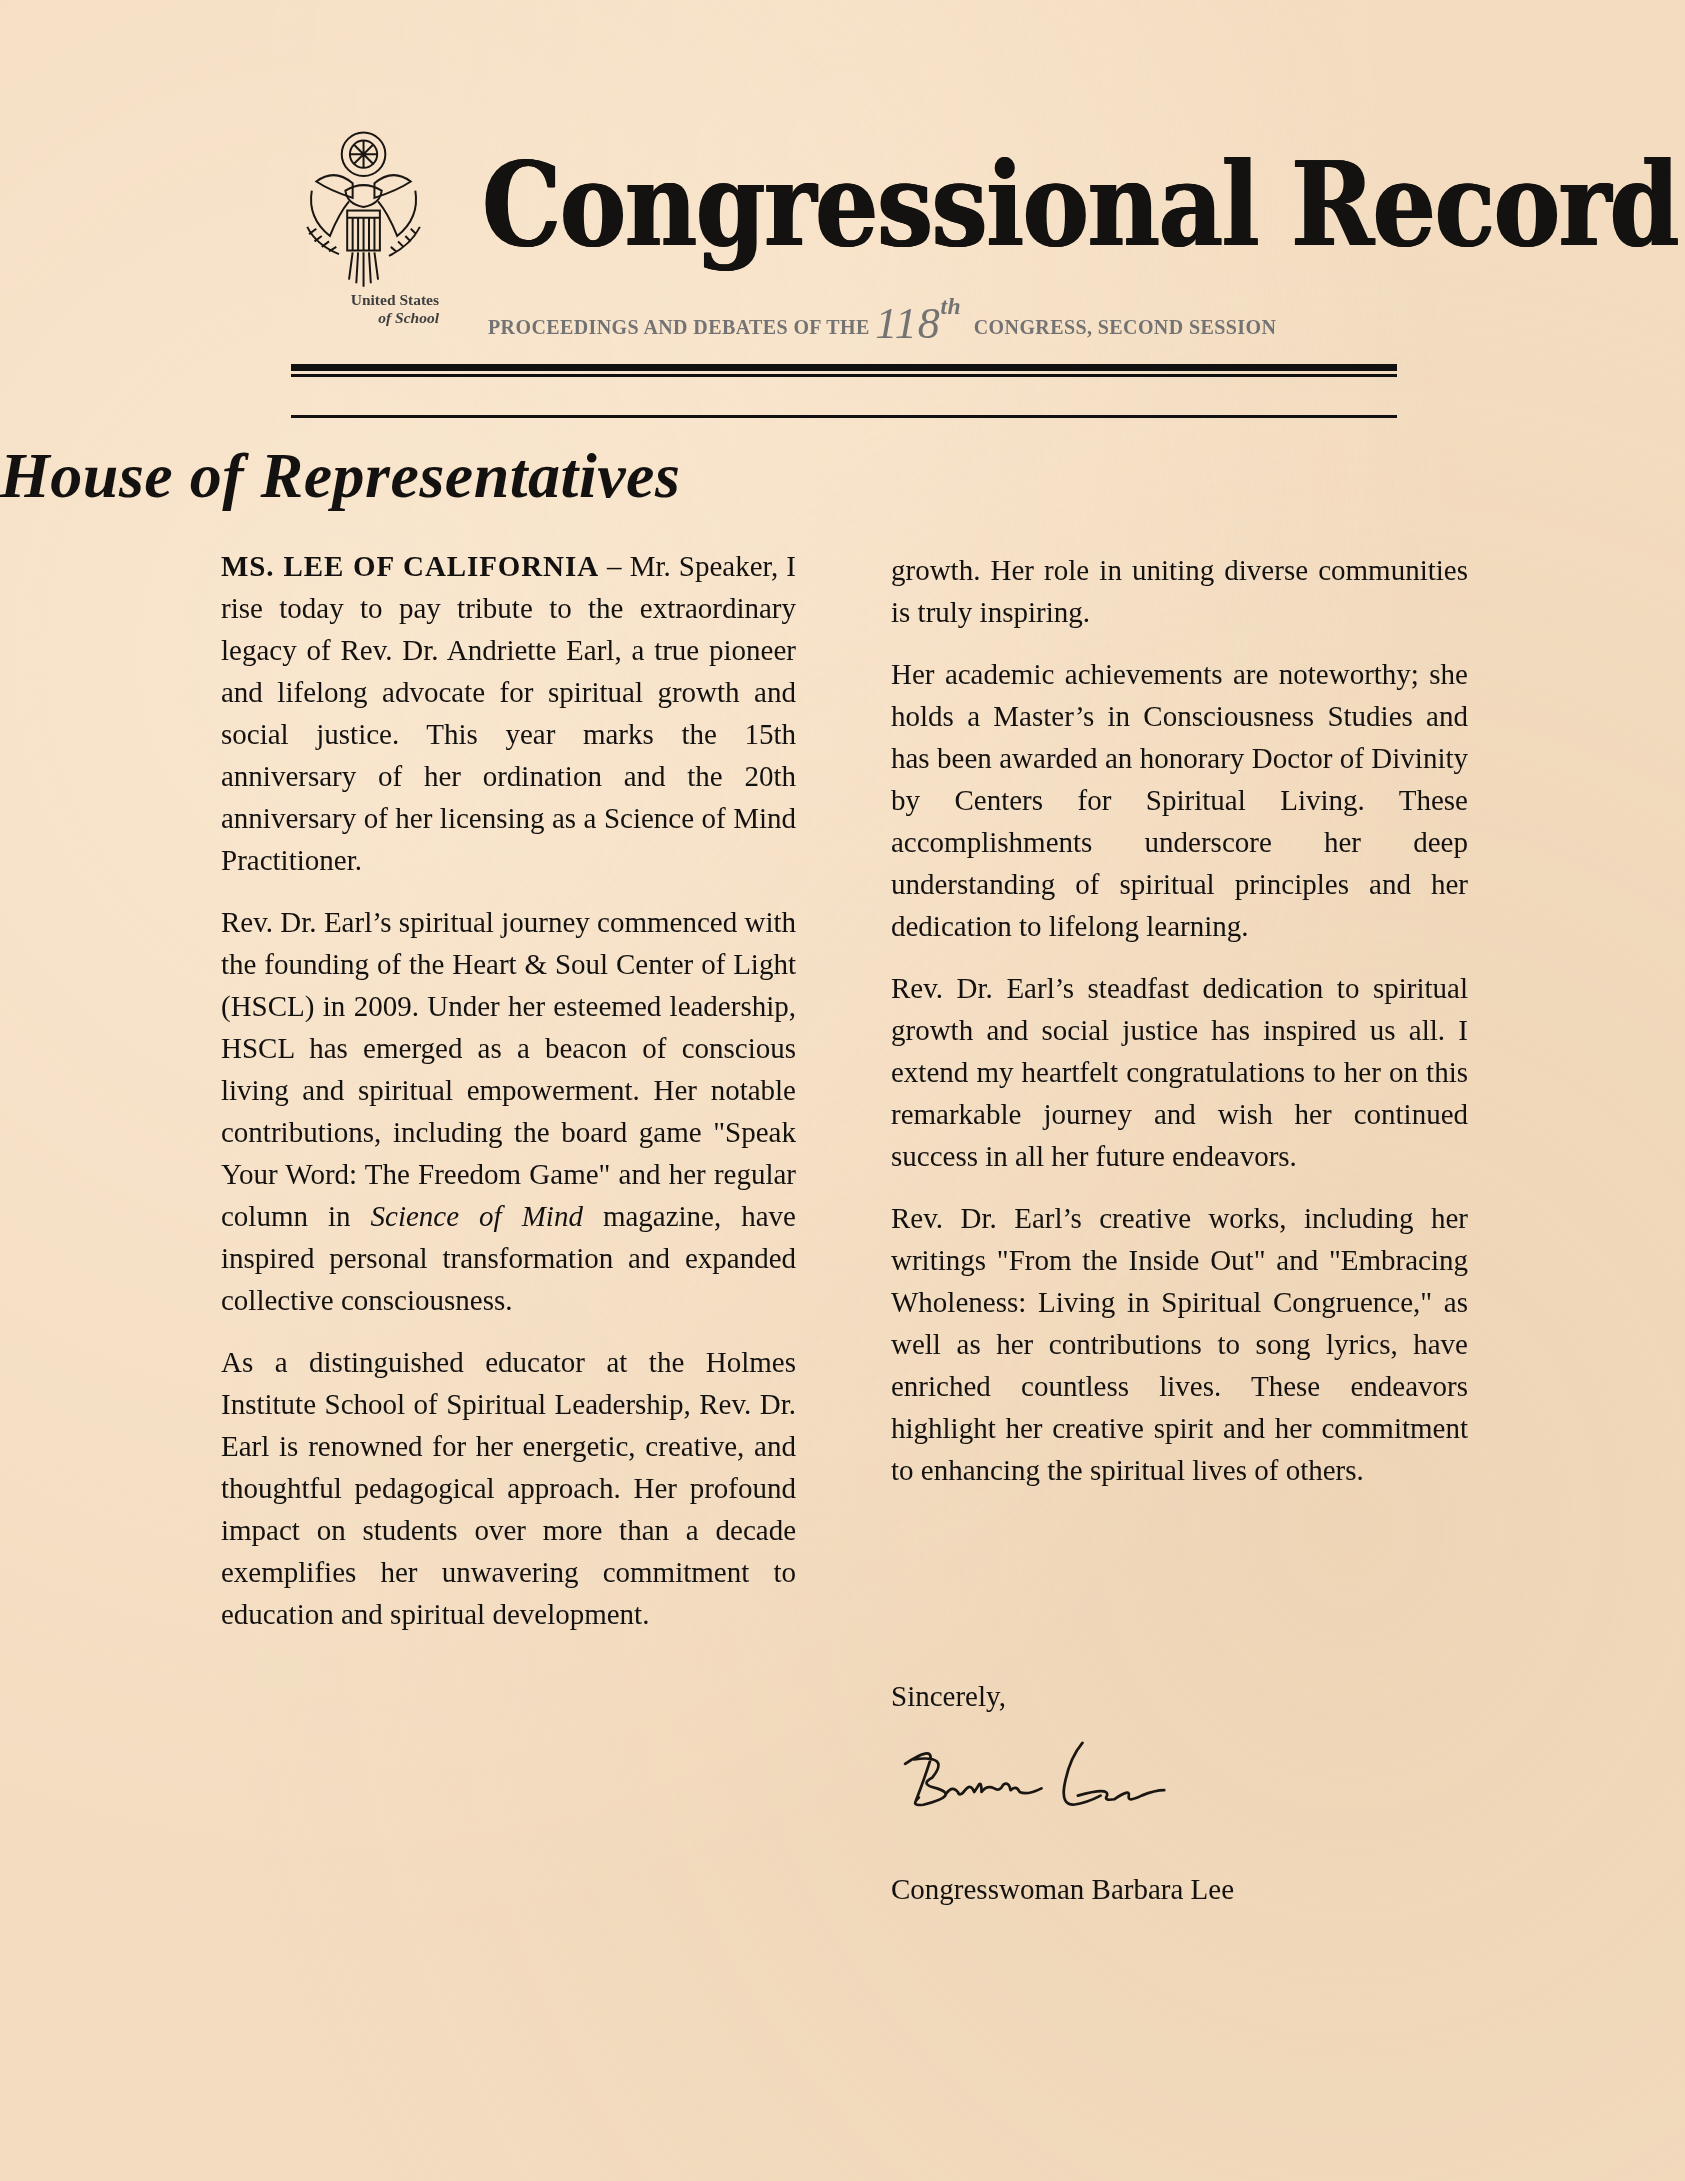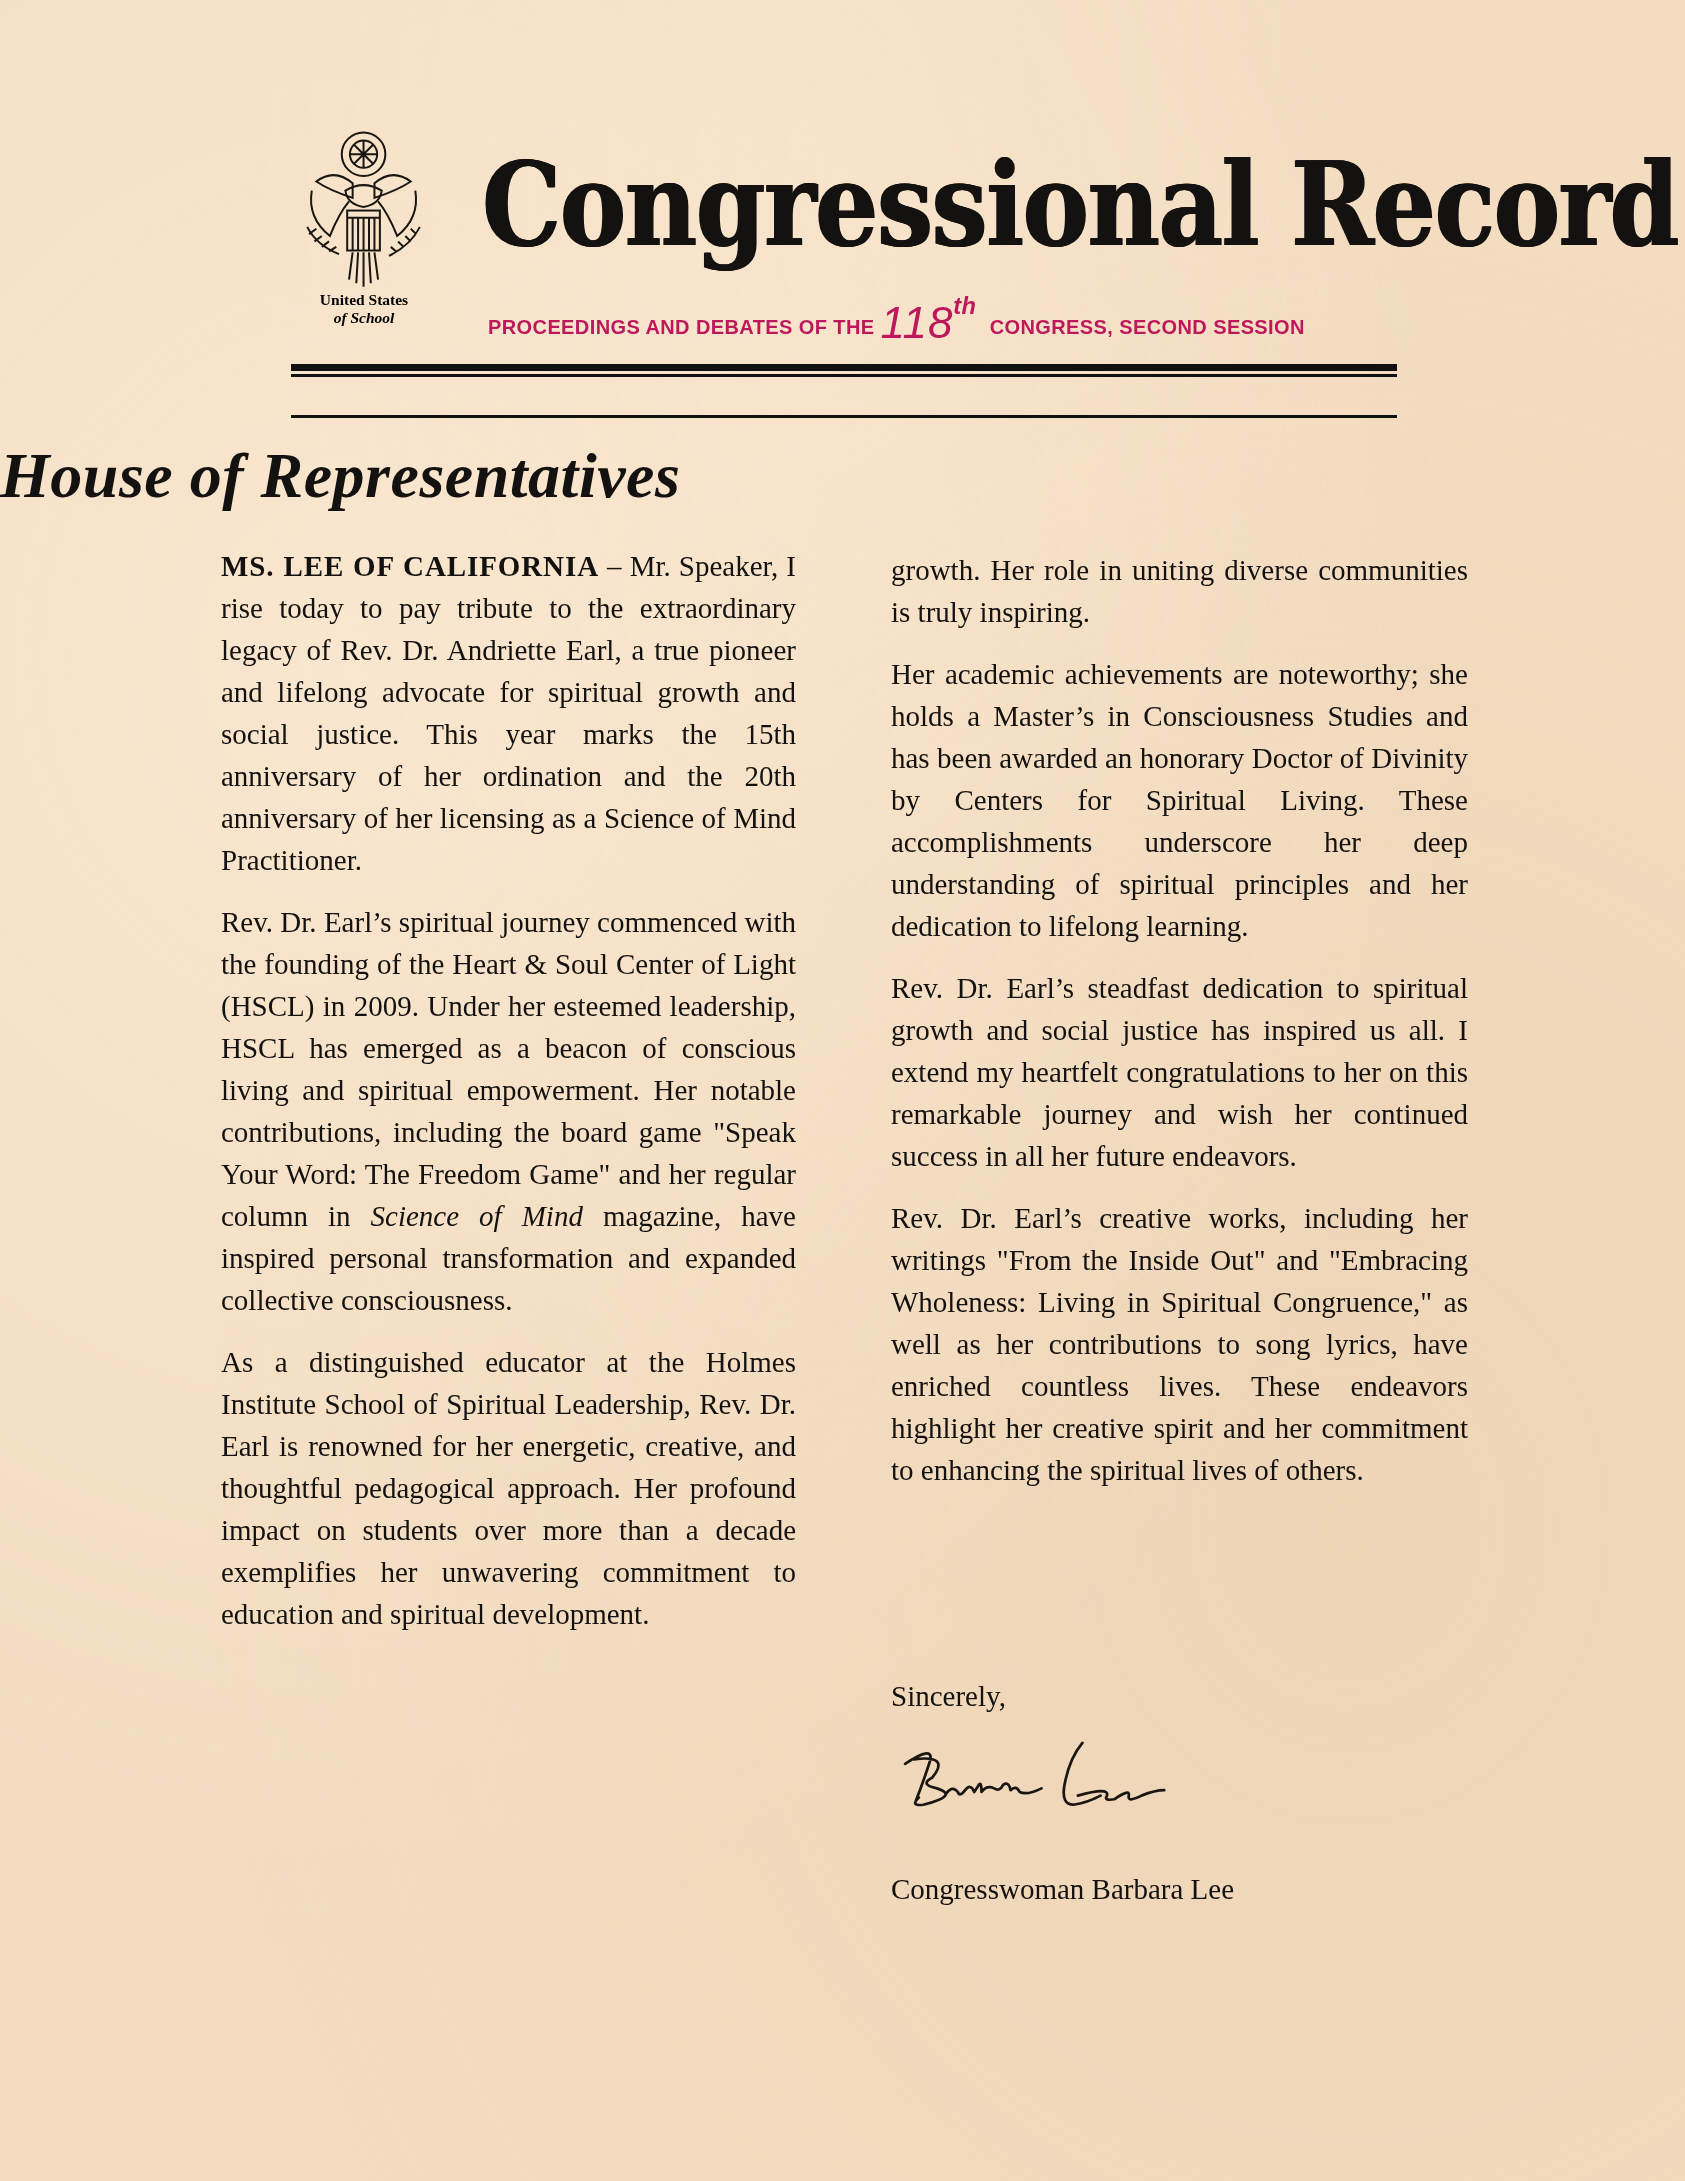--- a/index.html
+++ b/index.html
@@ -11,29 +11,29 @@
       radial-gradient(ellipse at 80% 70%, rgba(230,200,165,0.35), rgba(0,0,0,0) 60%),
       radial-gradient(ellipse at 50% 10%, rgba(250,230,205,0.4), rgba(0,0,0,0) 50%);
     font-family: "Liberation Serif", "DejaVu Serif", serif;
     color: #141210;
     position: relative;
   }
   .page { position: absolute; left: 0; top: 0; width: 1686px; height: 2182px; }
 
   
   .seal { position: absolute; left: 289px; top: 127px; width: 150px; height: 168px; }
-  .seal-caption { position: absolute; left: 289px; top: 291px; width: 150px; text-align: center;
-    font-family: "Liberation Serif", serif; font-size: 15.5px; line-height: 18px; font-weight: bold; color: #000000; }
+  .seal-caption { position: absolute; left: 289px; top: 291px; width: 150px; text-align: right;
+    font-family: "Liberation Serif", serif; font-size: 15.5px; line-height: 18px; font-weight: bold; color: #404040; }
   .seal-caption .l2 { font-style: italic; }
   .masthead-title { position: absolute; left: 482px; top: 136px; width: 918px;
     font-family: "DejaVu Serif", "Liberation Serif", serif; font-weight: bold; font-size: 116px;
     line-height: 136px; letter-spacing: -1.8px; white-space: nowrap; transform: scaleX(0.86); transform-origin: left center;
     text-shadow: 0.9px 0 0 #141210, -0.9px 0 0 #141210; }
   .proceedings { position: absolute; left: 488px; top: 293px; width: 909px; white-space: nowrap;
-    font-family: Liberation Sans, sans-serif; font-size: 20px; font-weight: bold; letter-spacing: 0.4px; color: #be185d; }
+    font-family: Liberation Serif, serif; font-size: 20px; font-weight: bold; letter-spacing: 0.4px; color: #737373; }
   .proceedings .num { font-style: italic; font-size: 44px; font-weight: normal; letter-spacing: 0.9px; vertical-align: -3.6px; }
   .proceedings sup { font-style: italic; font-size: 23.6px; font-weight: bold; vertical-align: 20px; margin-right: 7.3px; }
 
   .rule-thick { position: absolute; left: 291px; top: 364px; width: 1106px; height: 7.3px; background: #111; }
   .rule-thin2 { position: absolute; left: 291px; top: 374px; width: 1106px; height: 2.7px; background: #111; }
   .rule-single { position: absolute; left: 291px; top: 415px; width: 1106px; height: 2.7px; background: #111; }
 
   .section-title { position: absolute; left: 0; top: 435px; width: 1686px; text-align: left;
     font-family: "Liberation Serif", serif; font-style: italic; font-weight: bold; font-size: 64px; line-height: 82px; letter-spacing: 0.5px; }
 

